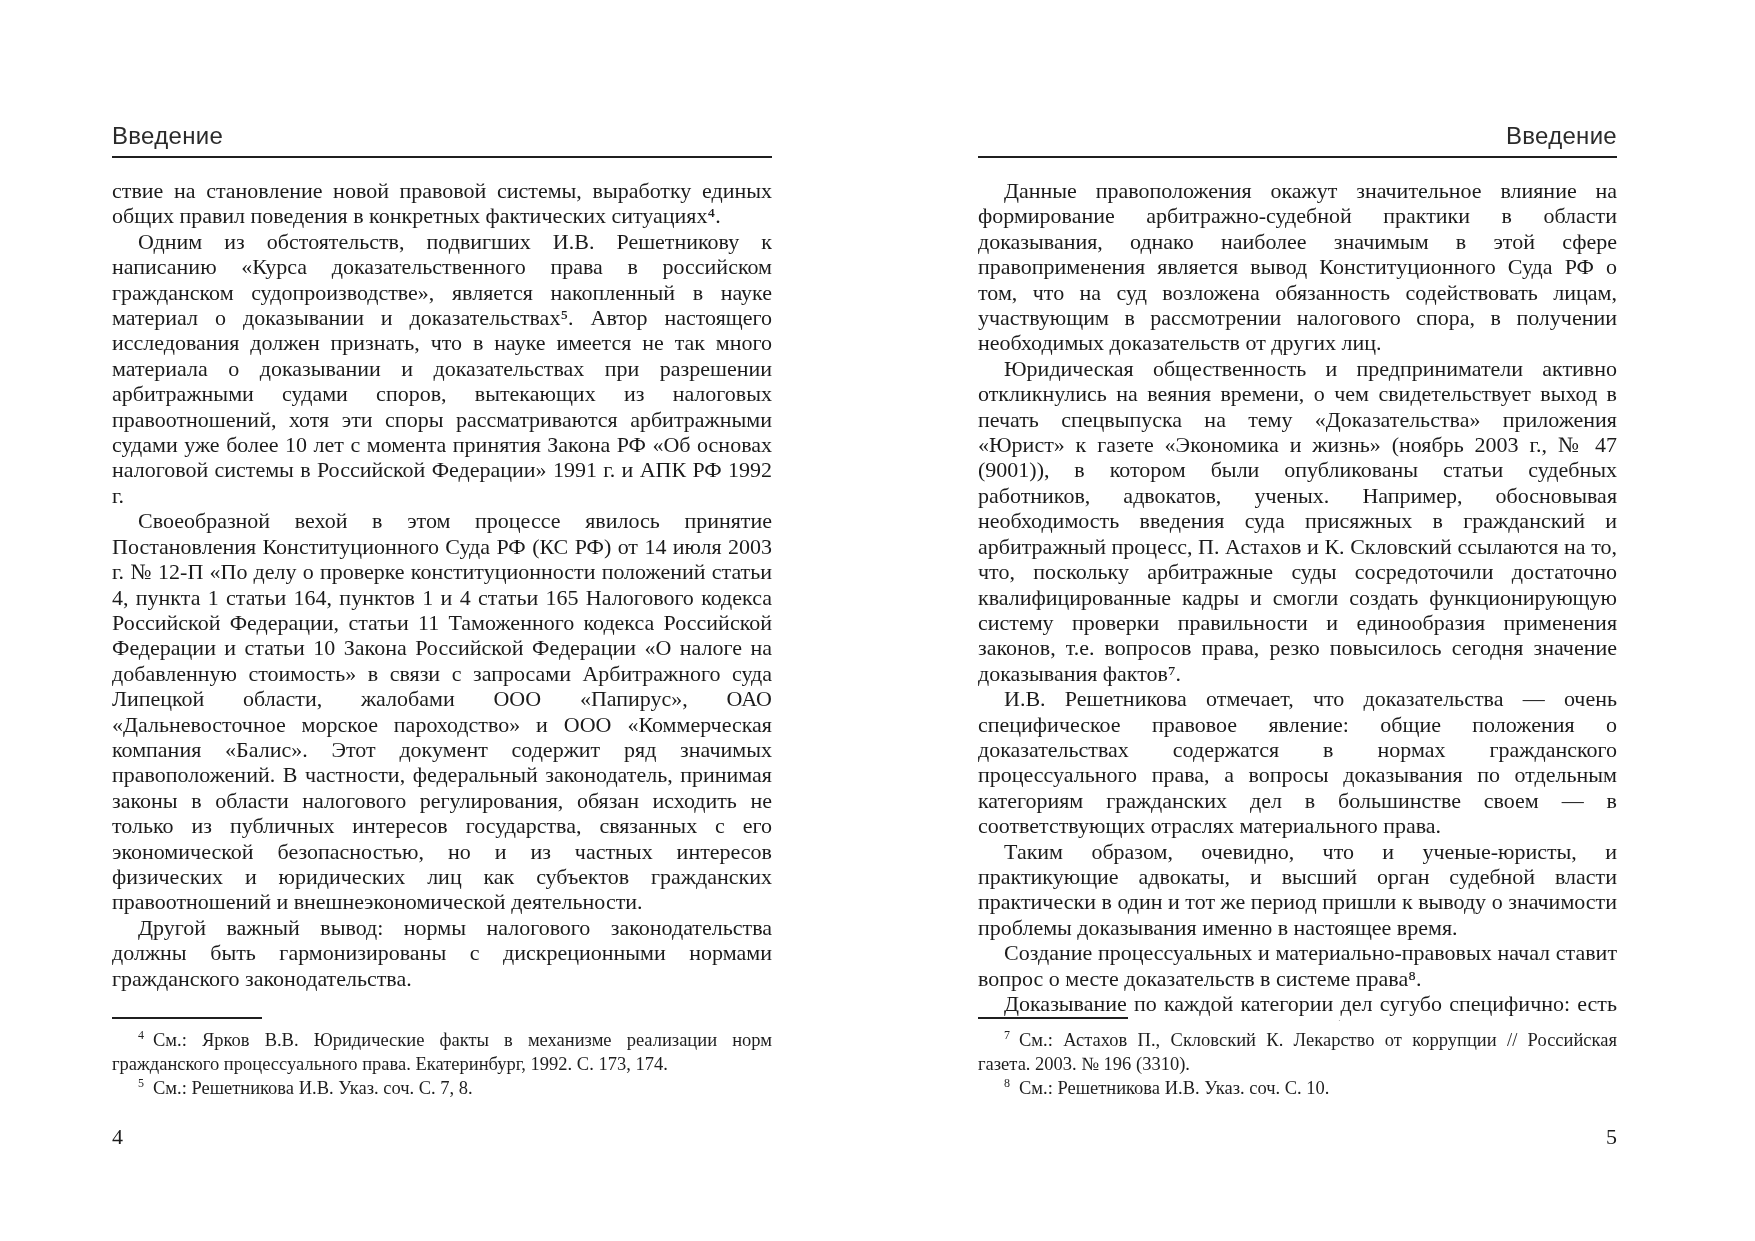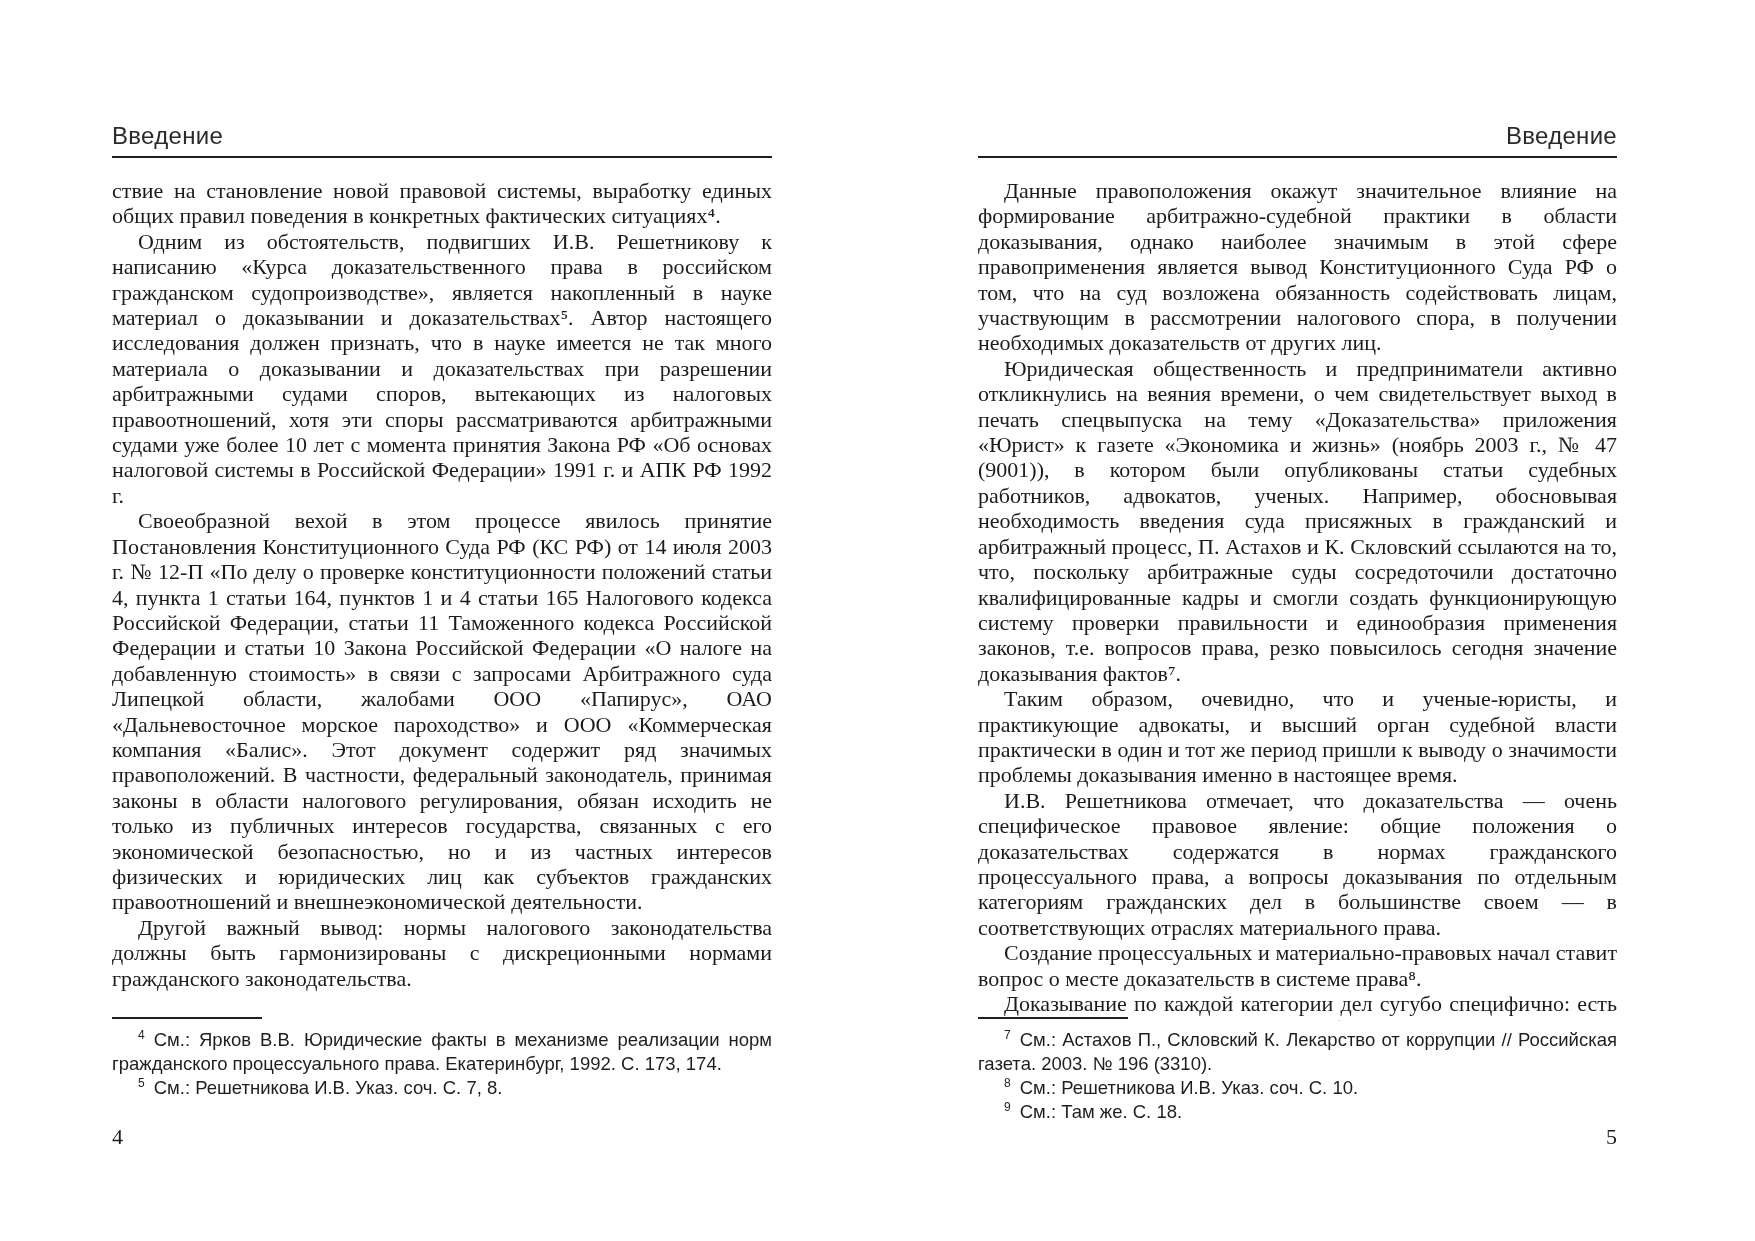--- a/index.html
+++ b/index.html
@@ -66,21 +66,21 @@
     top: 895px;
     left: 0;
     width: 150px;
     border-top: 2px solid #1f1f1f;
   }
   .footnotes {
     position: absolute;
     top: 906px;
     left: 0;
     right: 0;
-    font-family: Liberation Sans, sans-serif;
+    font-family: Liberation Serif, serif;
     font-size: 18.5px;
     line-height: 24px;
     color: #1e1e1e;
     text-align: justify;
   }
   .footnote {
     text-indent: 26px;
     margin: 0;
   }
   .fn-marker {
@@ -127,33 +127,30 @@
   <div class="page-num align-left">4</div>
 </section>
 
 <section class="page page-right">
   <div class="running-head align-right">Введение</div>
   <div class="head-rule"></div>
 
   <div class="body-text">
     <p class="para indent">Данные правоположения окажут значительное влияние на формирование арбитражно-судебной практики в области доказывания, однако наиболее значимым в этой сфере правоприменения является вывод Конституционного Суда РФ о том, что на суд возложена обязанность содействовать лицам, участвующим в рассмотрении налогового спора, в получении необходимых доказательств от других лиц.</p>
     <p class="para indent">Юридическая общественность и предприниматели активно откликнулись на веяния времени, о чем свидетельствует выход в печать спецвыпуска на тему «Доказательства» приложения «Юрист» к газете «Экономика и жизнь» (ноябрь 2003 г., № 47 (9001)), в котором были опубликованы статьи судебных работников, адвокатов, ученых. Например, обосновывая необходимость введения суда присяжных в гражданский и арбитражный процесс, П. Астахов и К. Скловский ссылаются на то, что, поскольку арбитражные суды сосредоточили достаточно квалифицированные кадры и смогли создать функционирующую систему проверки правильности и единообразия применения законов, т.е. вопросов права, резко повысилось сегодня значение доказывания фактов⁷.</p>
+    <p class="para indent">И.В. Решетникова отмечает, что доказательства — очень специфическое правовое явление: общие положения о доказательствах содержатся в нормах гражданского процессуального права, а вопросы доказывания по отдельным категориям гражданских дел в большинстве своем — в соответствующих отраслях материального права.</p>
     <p class="para indent">Таким образом, очевидно, что и ученые-юристы, и практикующие адвокаты, и высший орган судебной власти практически в один и тот же период пришли к выводу о значимости проблемы доказывания именно в настоящее время.</p>
-    <p class="para indent">И.В. Решетникова отмечает, что доказательства — очень специфическое правовое явление: общие положения о доказательствах содержатся в нормах гражданского процессуального права, а вопросы доказывания по отдельным категориям гражданских дел в большинстве своем — в соответствующих отраслях материального права.</p>
     <p class="para indent">Создание процессуальных и материально-правовых начал ставит вопрос о месте доказательств в системе права⁸.</p>
     <p class="para indent">Доказывание по каждой категории дел сугубо специфично: есть свой предмет доказывания, особенности в распределении обязанности доказывания и допустимости доказательств⁹.</p>
   </div>
 
   <div class="fn-rule"></div>
   <div class="footnotes">
     <div class="footnote">
       <sup class="fn-marker">7</sup><span class="fn-text">См.: Астахов П., Скловский К. Лекарство от коррупции // Российская газета. 2003. № 196 (3310).</span>
     </div>
     <div class="footnote">
       <sup class="fn-marker">8</sup><span class="fn-text">См.: Решетникова И.В. Указ. соч. С. 10.</span>
     </div>
-    <div class="footnote">
-      <sup class="fn-marker">9</sup><span class="fn-text">См.: Там же. С. 18.</span>
-    </div>
   </div>
 
   <div class="page-num align-right">5</div>
 </section>
 
 </body></html>

